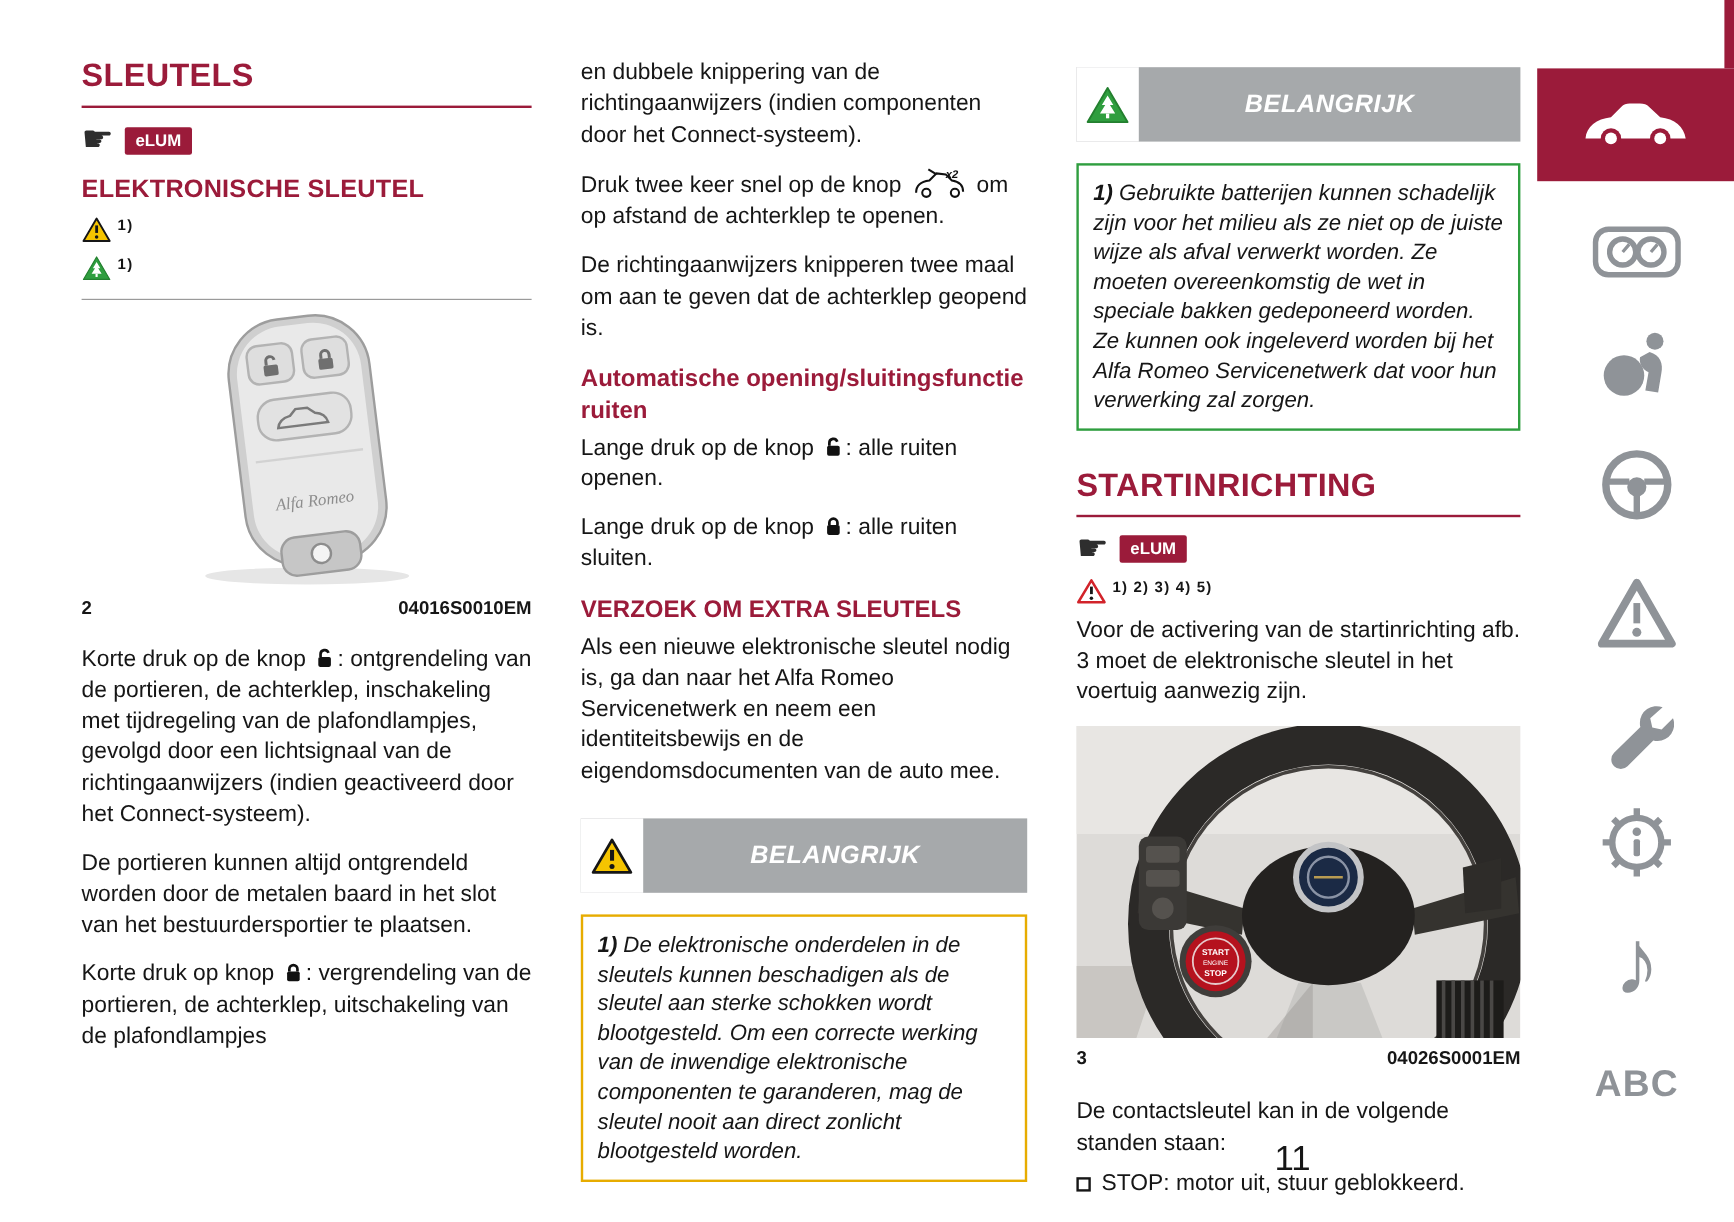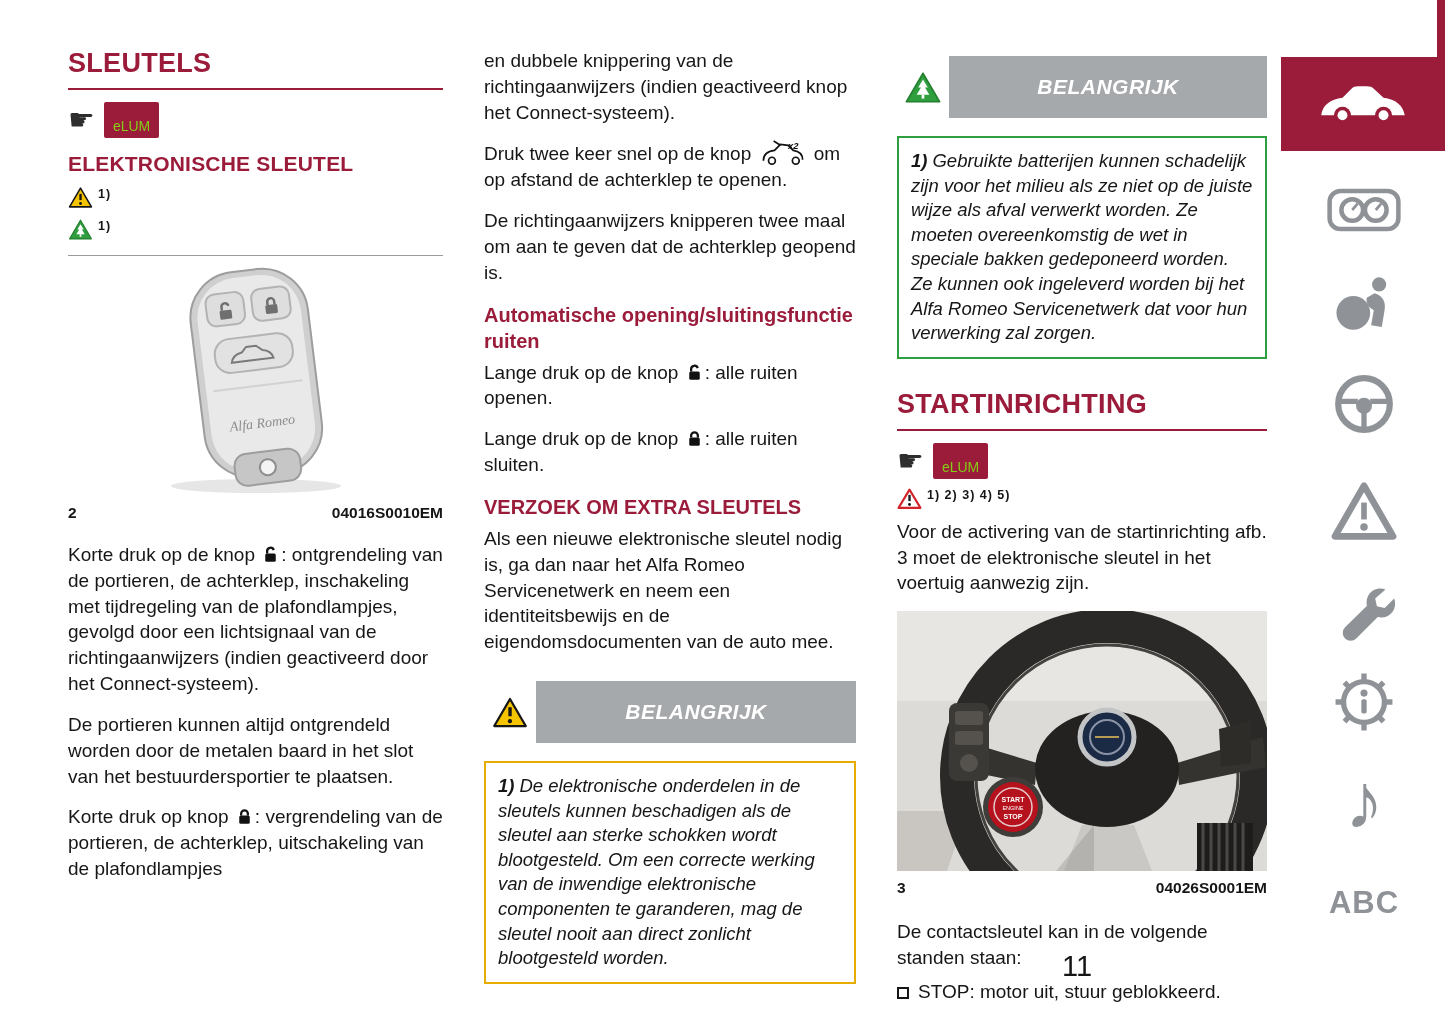--- a/index.html
+++ b/index.html
@@ -16,22 +16,22 @@
 
   .h1{color:var(--accent);font-size:27px;font-weight:bold;letter-spacing:.3px;
       border-bottom:2.5px solid var(--accent);padding-bottom:9px;margin:0 0 12px}
   .h2{color:var(--accent);font-size:21px;font-weight:bold;margin:14px 0 10px;letter-spacing:.2px}
   .h3{color:var(--accent);font-size:20px;font-weight:bold;margin:16px 0 6px;line-height:1.3}
   p{font-size:19px;line-height:1.36;margin:0 0 15px}
   .tight{margin-bottom:6px}
 
   .elum-row{display:flex;align-items:center;gap:9px;margin:2px 0 8px}
   .hand{font-size:30px;color:#2e2e2e;line-height:1}
-  .elum{background:var(--accent);color:#84cc16;font-weight:normal;font-size:14px;
-        padding:16px 9px 4px;border-radius:2px}
+  .elum{background:var(--accent);color:#ffffff;font-weight:bold;font-size:14px;
+        padding:3px 9px 4px;border-radius:2px}
 
   .warnrow{display:flex;align-items:flex-start;gap:5px;margin:5px 0 9px}
   .ref{font-size:12.5px;font-weight:bold;position:relative;top:1px;letter-spacing:1px}
 
   .divider{border-top:1.5px solid #9a9a9a;margin:14px 0 8px}
 
   .fig{margin:0;text-align:center}
   .figcap{display:flex;justify-content:space-between;font-weight:bold;font-size:15.5px;margin-top:4px}
 
   .inicon{display:inline-block;vertical-align:-3px;margin:0 3px}
@@ -142,21 +142,21 @@
   <p>
     <span>Korte druk op knop</span>
     <svg class="inicon" width="15" height="18" viewBox="0 0 20 24">
       <path d="M5.5 10V7.5a4.5 4.5 0 0 1 9 0V10" fill="none" stroke="#111" stroke-width="3"></path>
       <rect x="3" y="10" width="14" height="11" rx="2" fill="#111"></rect>
     </svg><span>: vergrendeling van de portieren, de achterklep, uitschakeling van de plafondlampjes</span>
   </p>
 </div>
 
 <div class="col" id="col2">
-  <p>en dubbele knippering van de richtingaanwijzers (indien geactiveerd knop het Connect-systeem).</p>
+  <p>en dubbele knippering van de richtingaanwijzers (indien componenten door het Connect-systeem).</p>
 
   <p>
     <span>Druk twee keer snel op de knop</span>
     <svg class="inicon trunkicon" width="46" height="26" viewBox="0 0 54 30">
       <text x="33" y="10" font-size="11" font-weight="bold" font-style="italic" fill="#111">x2</text>
       <path d="M4 24c0-7 5-11 13-12l7-7 9 1 6 6c7 1 11 5 11 11" fill="none" stroke="#111" stroke-width="2"></path>
       <path d="M24 6L16 1" stroke="#111" stroke-width="2"></path>
       <circle cx="14" cy="24" r="4" fill="none" stroke="#111" stroke-width="2"></circle>
       <circle cx="42" cy="24" r="4" fill="none" stroke="#111" stroke-width="2"></circle>
     </svg>

